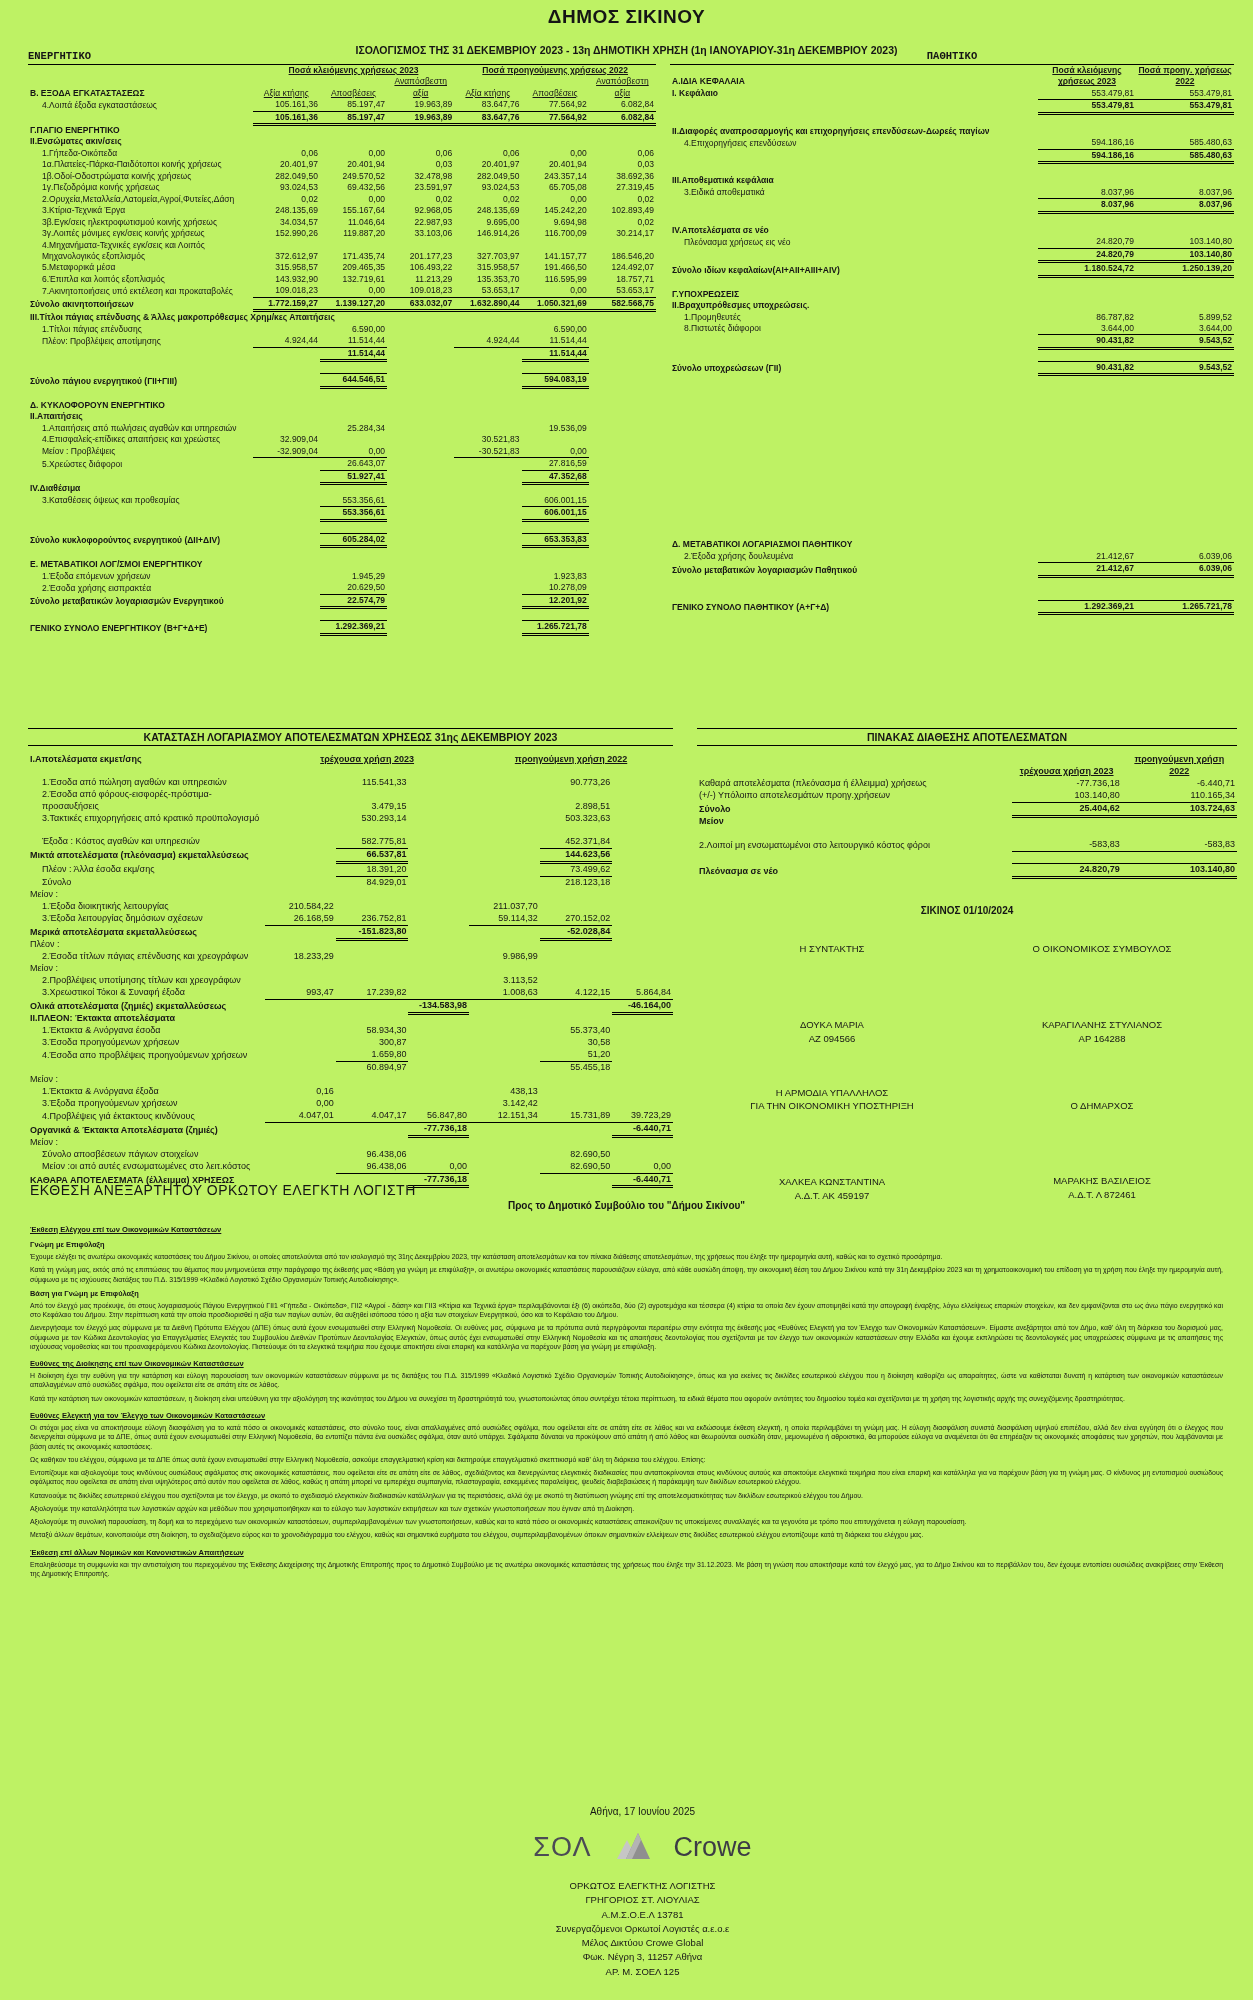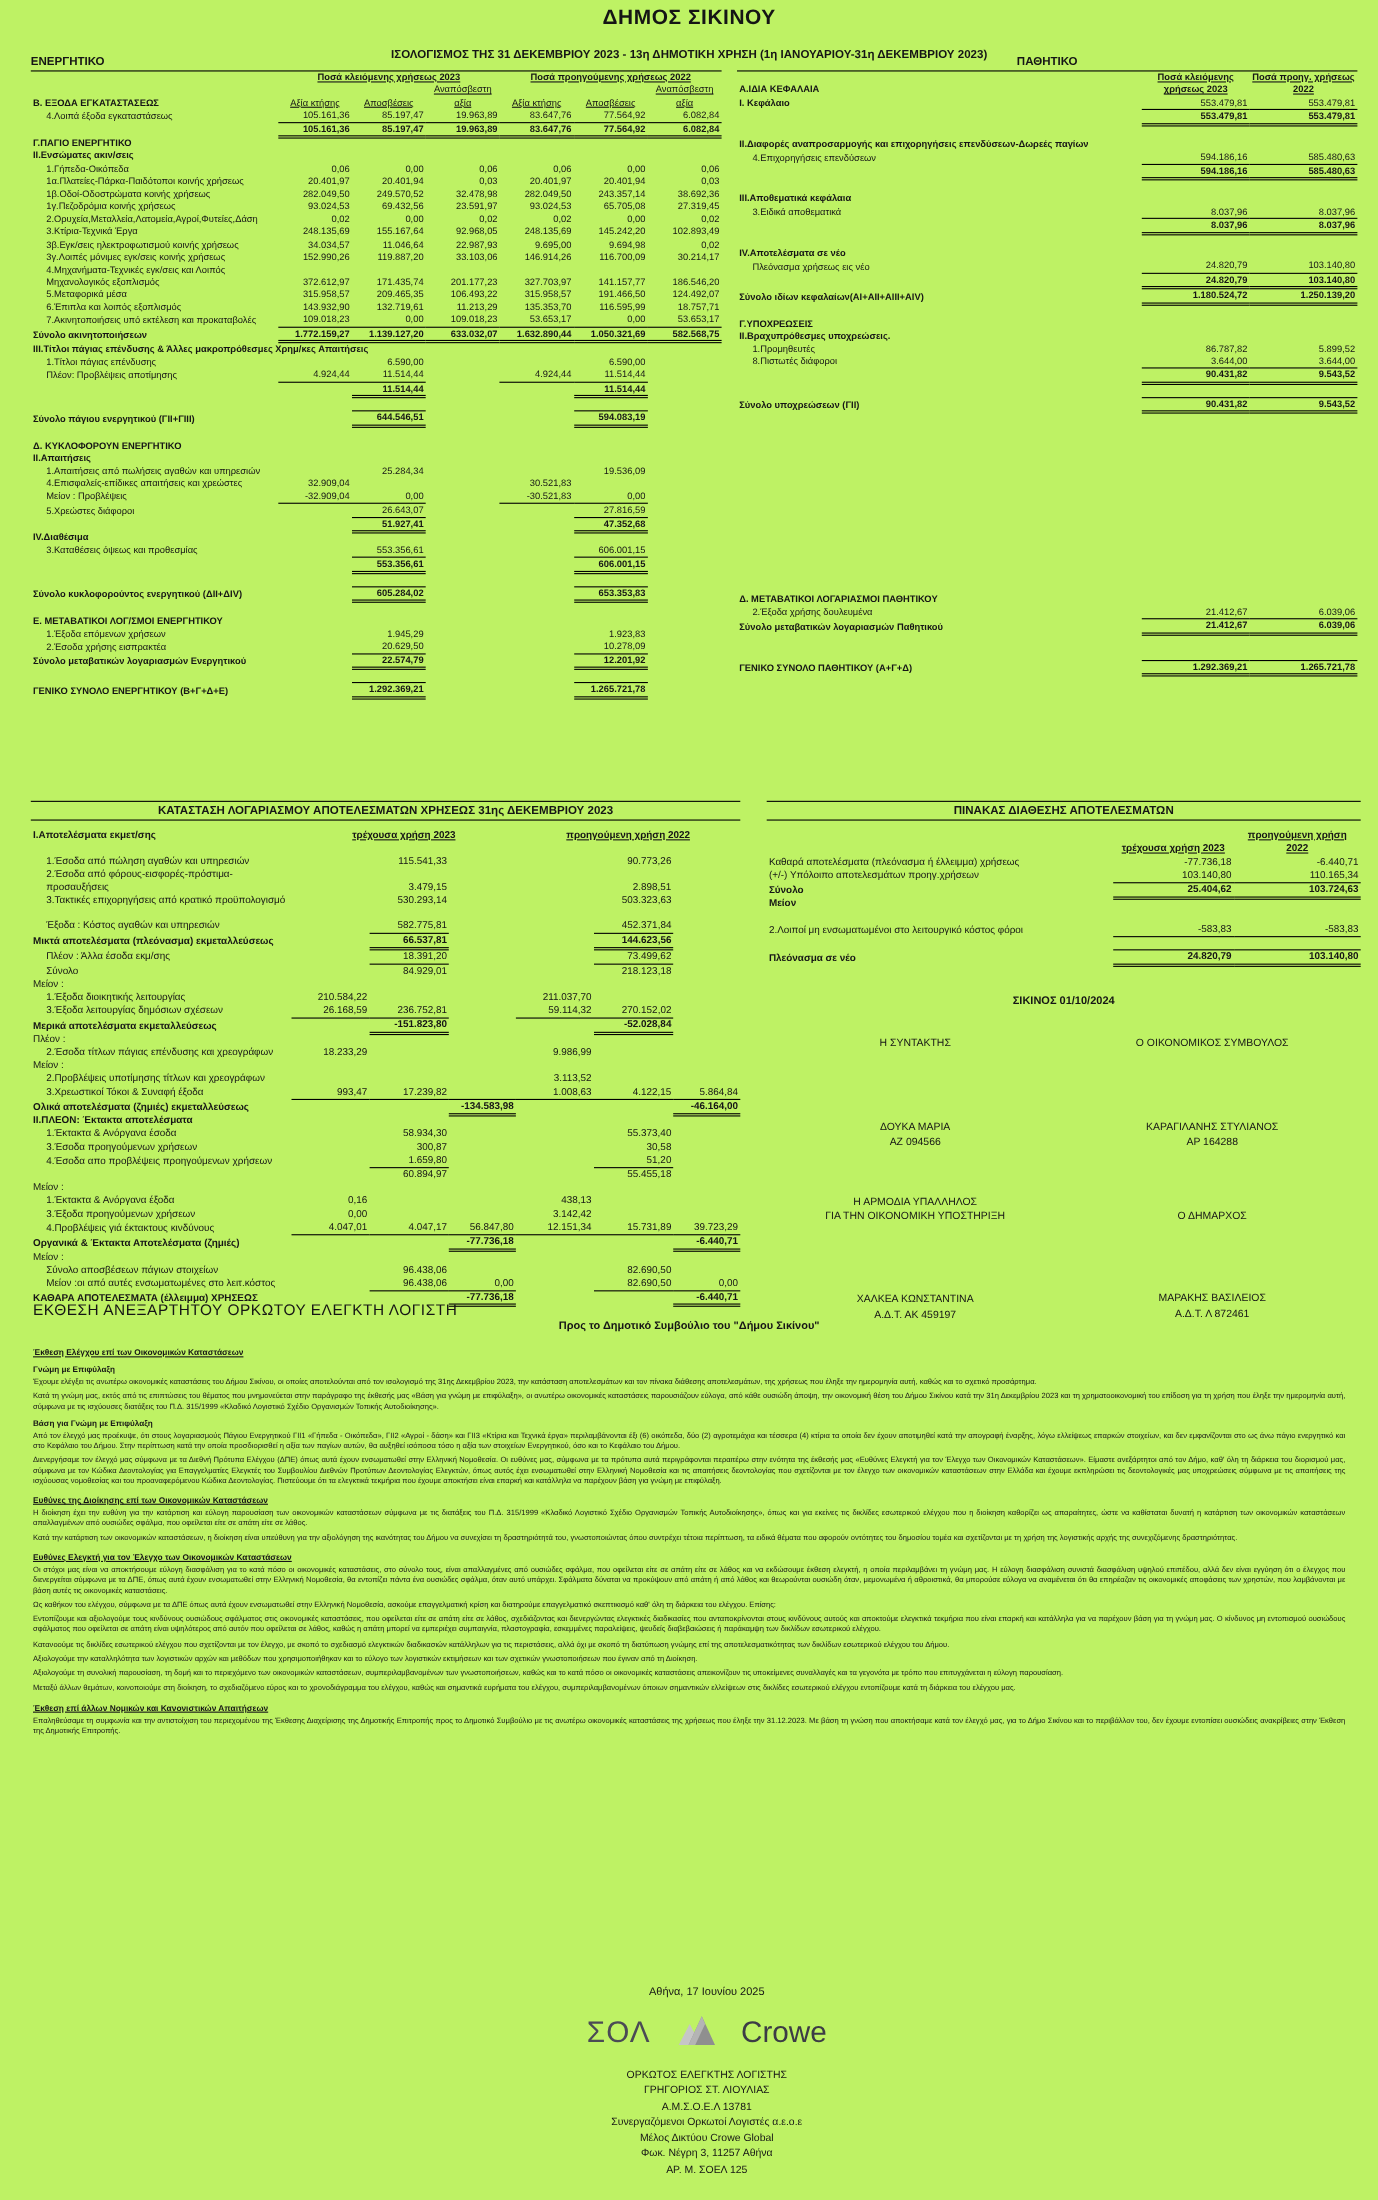--- a/index.html
+++ b/index.html
@@ -7,21 +7,21 @@
         font-family:"Liberation Sans",sans-serif;color:#151515;overflow:hidden;}
   
   .doc-title{position:absolute;top:6px;left:0;width:100%;text-align:center;
              font-size:19px;font-weight:bold;letter-spacing:.5px;}
   .doc-subtitle{position:absolute;top:44px;left:0;width:100%;text-align:center;
                 font-size:10.5px;font-weight:bold;}
   
   .bs{position:absolute;top:50px;left:28px;right:6px;display:flex;gap:14px;}
   .bs-col-l{width:628px;}
   .bs-col-r{width:564px;}
-  .bs-head{font-size:10.5px;font-weight:bold;border-bottom:1.5px solid #000;padding-bottom:2px;}
+  .bs-head{font-size:10.5px;font-weight:bold;border-bottom:1.5px solid #000;padding-bottom:2px;font-family:Liberation Mono, monospace;}
   .bs-head.center{text-align:center;}
   table.fin{border-collapse:collapse;width:100%;table-layout:fixed;}
   table.fin td{font-size:8.5px;line-height:1.35;padding:0 2px;vertical-align:bottom;}
   td.lbl{text-align:left;}
   td.num{text-align:right;white-space:nowrap;}
   .grp-h{font-weight:bold;text-align:center;text-decoration:underline;font-size:8.5px;}
   .ch{font-size:8px;text-align:center;text-decoration:underline;white-space:normal;line-height:1.15;}
   .hb{font-weight:bold;vertical-align:bottom;}
   tr.r-i td.lbl{padding-left:14px;}
   tr.r-h td{font-weight:bold;}

